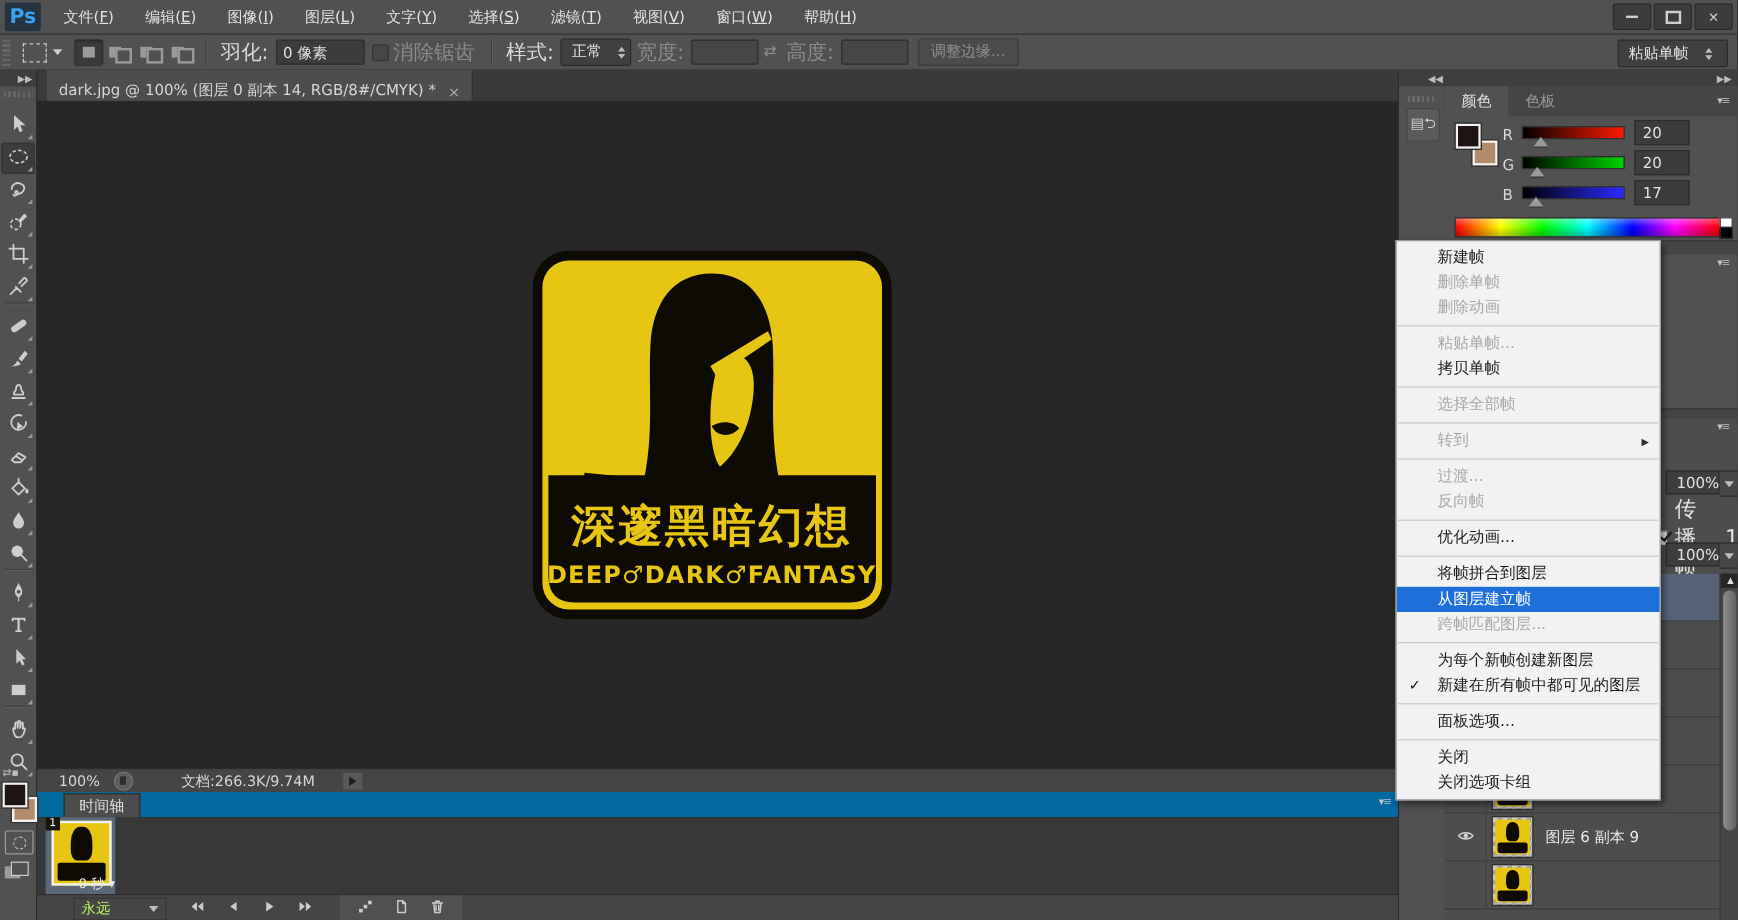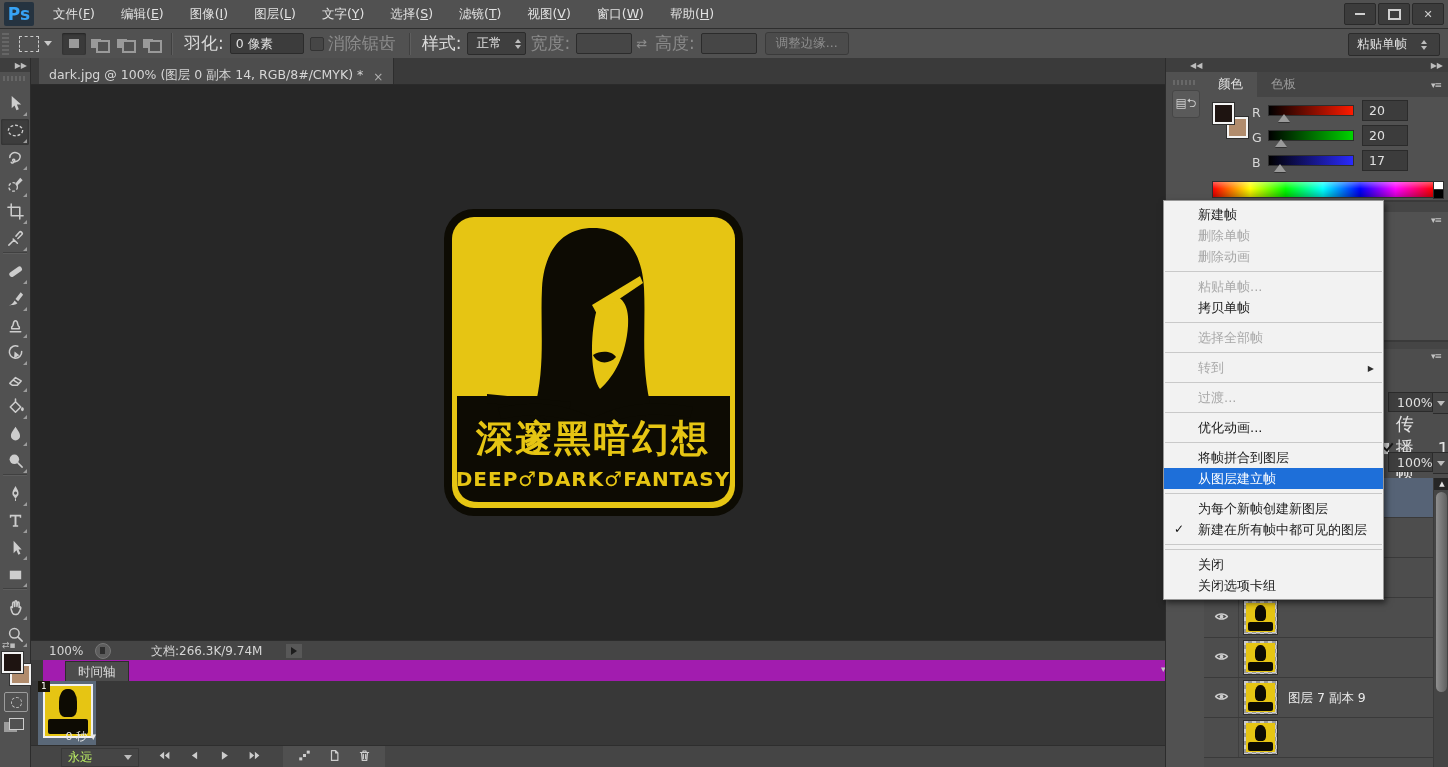--- a/index.html
+++ b/index.html
@@ -89,21 +89,21 @@
              display:flex;align-items:center;font-size:12px;color:#d6d6d6;}
   #status-zoom{margin-left:18px;width:46px;}
   #status-icon{width:14px;height:14px;border-radius:50%;background:#5d5d5d;border:1px solid #777;
                display:inline-block;margin-right:40px;position:relative;}
   #status-icon::after{content:"";position:absolute;left:4px;top:3px;width:5px;height:7px;background:#2e2e2e;}
   #status-doc{margin-right:24px;}
   #status-flyout{width:16px;height:14px;background:#585858;display:flex;align-items:center;justify-content:center;}
   #status-flyout i{width:0;height:0;border-top:4px solid transparent;border-bottom:4px solid transparent;border-left:6px solid #1d1d1d;}
   
   #timeline{left:31px;top:660px;width:1134px;height:107px;background:#3c3c3c;}
-  #tl-header{left:12px;top:0;width:1134px;height:21px;background:#a21caf;border-bottom:4px solid #000000;}
+  #tl-header{left:0;top:0;width:1134px;height:21px;background:#0369a1;border-bottom:4px solid #000000;}
   #tl-tab{left:22px;top:1px;height:20px;background:#4c4c4c;padding:0 12px;display:flex;align-items:center;
           color:#dedede;font-size:12.5px;border:1px solid #2d2d2d;border-bottom:none;}
   .panel-menu-icon{color:#c3c3c3;font-size:9px;letter-spacing:-1px;}
   #tl-menu{right:6px;top:4px;}
   #tl-frames{left:0;top:21px;width:1134px;height:64px;background:#383838;}
   #frame-slot{left:7px;top:0;width:58px;height:64px;background:#5a6878;}
   #frame-thumb{left:5px;top:3px;width:46px;height:50px;border:2px solid #f0f0f0;}
   #frame-num{left:0px;top:0px;background:#17140a;color:#fff;font-size:9px;padding:0 3px;line-height:11px;}
   #frame-delay{left:0;bottom:1px;width:58px;text-align:right;color:#e8e8e8;font-size:11px;}
   #tl-controls{left:0;top:85px;width:1134px;height:22px;background:#454545;border-top:1px solid #2e2e2e;
@@ -640,21 +640,21 @@
         <div class="layer-row">
           <span class="eye-col">
             <span><svg viewBox="0 0 20 20">
                 <path class="stk" d="M3 10 C6.2 6 13.8 6 17 10 C13.8 14 6.2 14 3 10 Z"></path>
                 <circle class="fil" cx="10" cy="10" r="2.2"></circle>
               </svg></span>
           </span>
           <span class="layer-thumb">
             <span class="mini-sign"></span>
           </span>
-          <span class="layer-name">图层 7 副本 9</span>
+          <span class="layer-name">图层 6 副本 9</span>
         </div>
         <div class="layer-row">
           <span class="eye-col"></span>
           <span class="layer-thumb">
             <span class="mini-sign"></span>
           </span>
           <span class="layer-name"></span>
         </div>
       </div>
     <div class="abs" id="layers-scrollbar">
@@ -721,20 +721,25 @@
     <div class="mi separator">
       <span class="mi-check"></span>
       <span class="mi-label"></span>
       <span class="mi-arrow"></span>
     </div>
     <div class="mi disabled">
       <span class="mi-check"></span>
       <span class="mi-label">过渡...</span>
       <span class="mi-arrow"></span>
     </div>
+    <div class="mi disabled">
+      <span class="mi-check"></span>
+      <span class="mi-label">反向帧</span>
+      <span class="mi-arrow"></span>
+    </div>
     <div class="mi separator">
       <span class="mi-check"></span>
       <span class="mi-label"></span>
       <span class="mi-arrow"></span>
     </div>
     <div class="mi">
       <span class="mi-check"></span>
       <span class="mi-label">优化动画...</span>
       <span class="mi-arrow"></span>
     </div>
@@ -744,20 +749,25 @@
       <span class="mi-arrow"></span>
     </div>
     <div class="mi">
       <span class="mi-check"></span>
       <span class="mi-label">将帧拼合到图层</span>
       <span class="mi-arrow"></span>
     </div>
     <div class="mi highlight">
       <span class="mi-check"></span>
       <span class="mi-label">从图层建立帧</span>
+      <span class="mi-arrow"></span>
+    </div>
+    <div class="mi disabled">
+      <span class="mi-check"></span>
+      <span class="mi-label">跨帧匹配图层...</span>
       <span class="mi-arrow"></span>
     </div>
     <div class="mi separator">
       <span class="mi-check"></span>
       <span class="mi-label"></span>
       <span class="mi-arrow"></span>
     </div>
     <div class="mi">
       <span class="mi-check"></span>
       <span class="mi-label">为每个新帧创建新图层</span>
@@ -766,20 +776,25 @@
     <div class="mi">
       <span class="mi-check">✓</span>
       <span class="mi-label">新建在所有帧中都可见的图层</span>
       <span class="mi-arrow"></span>
     </div>
     <div class="mi separator">
       <span class="mi-check"></span>
       <span class="mi-label"></span>
       <span class="mi-arrow"></span>
     </div>
+    <div class="mi">
+      <span class="mi-check"></span>
+      <span class="mi-label">面板选项...</span>
+      <span class="mi-arrow"></span>
+    </div>
     <div class="mi separator">
       <span class="mi-check"></span>
       <span class="mi-label"></span>
       <span class="mi-arrow"></span>
     </div>
     <div class="mi">
       <span class="mi-check"></span>
       <span class="mi-label">关闭</span>
       <span class="mi-arrow"></span>
     </div>

